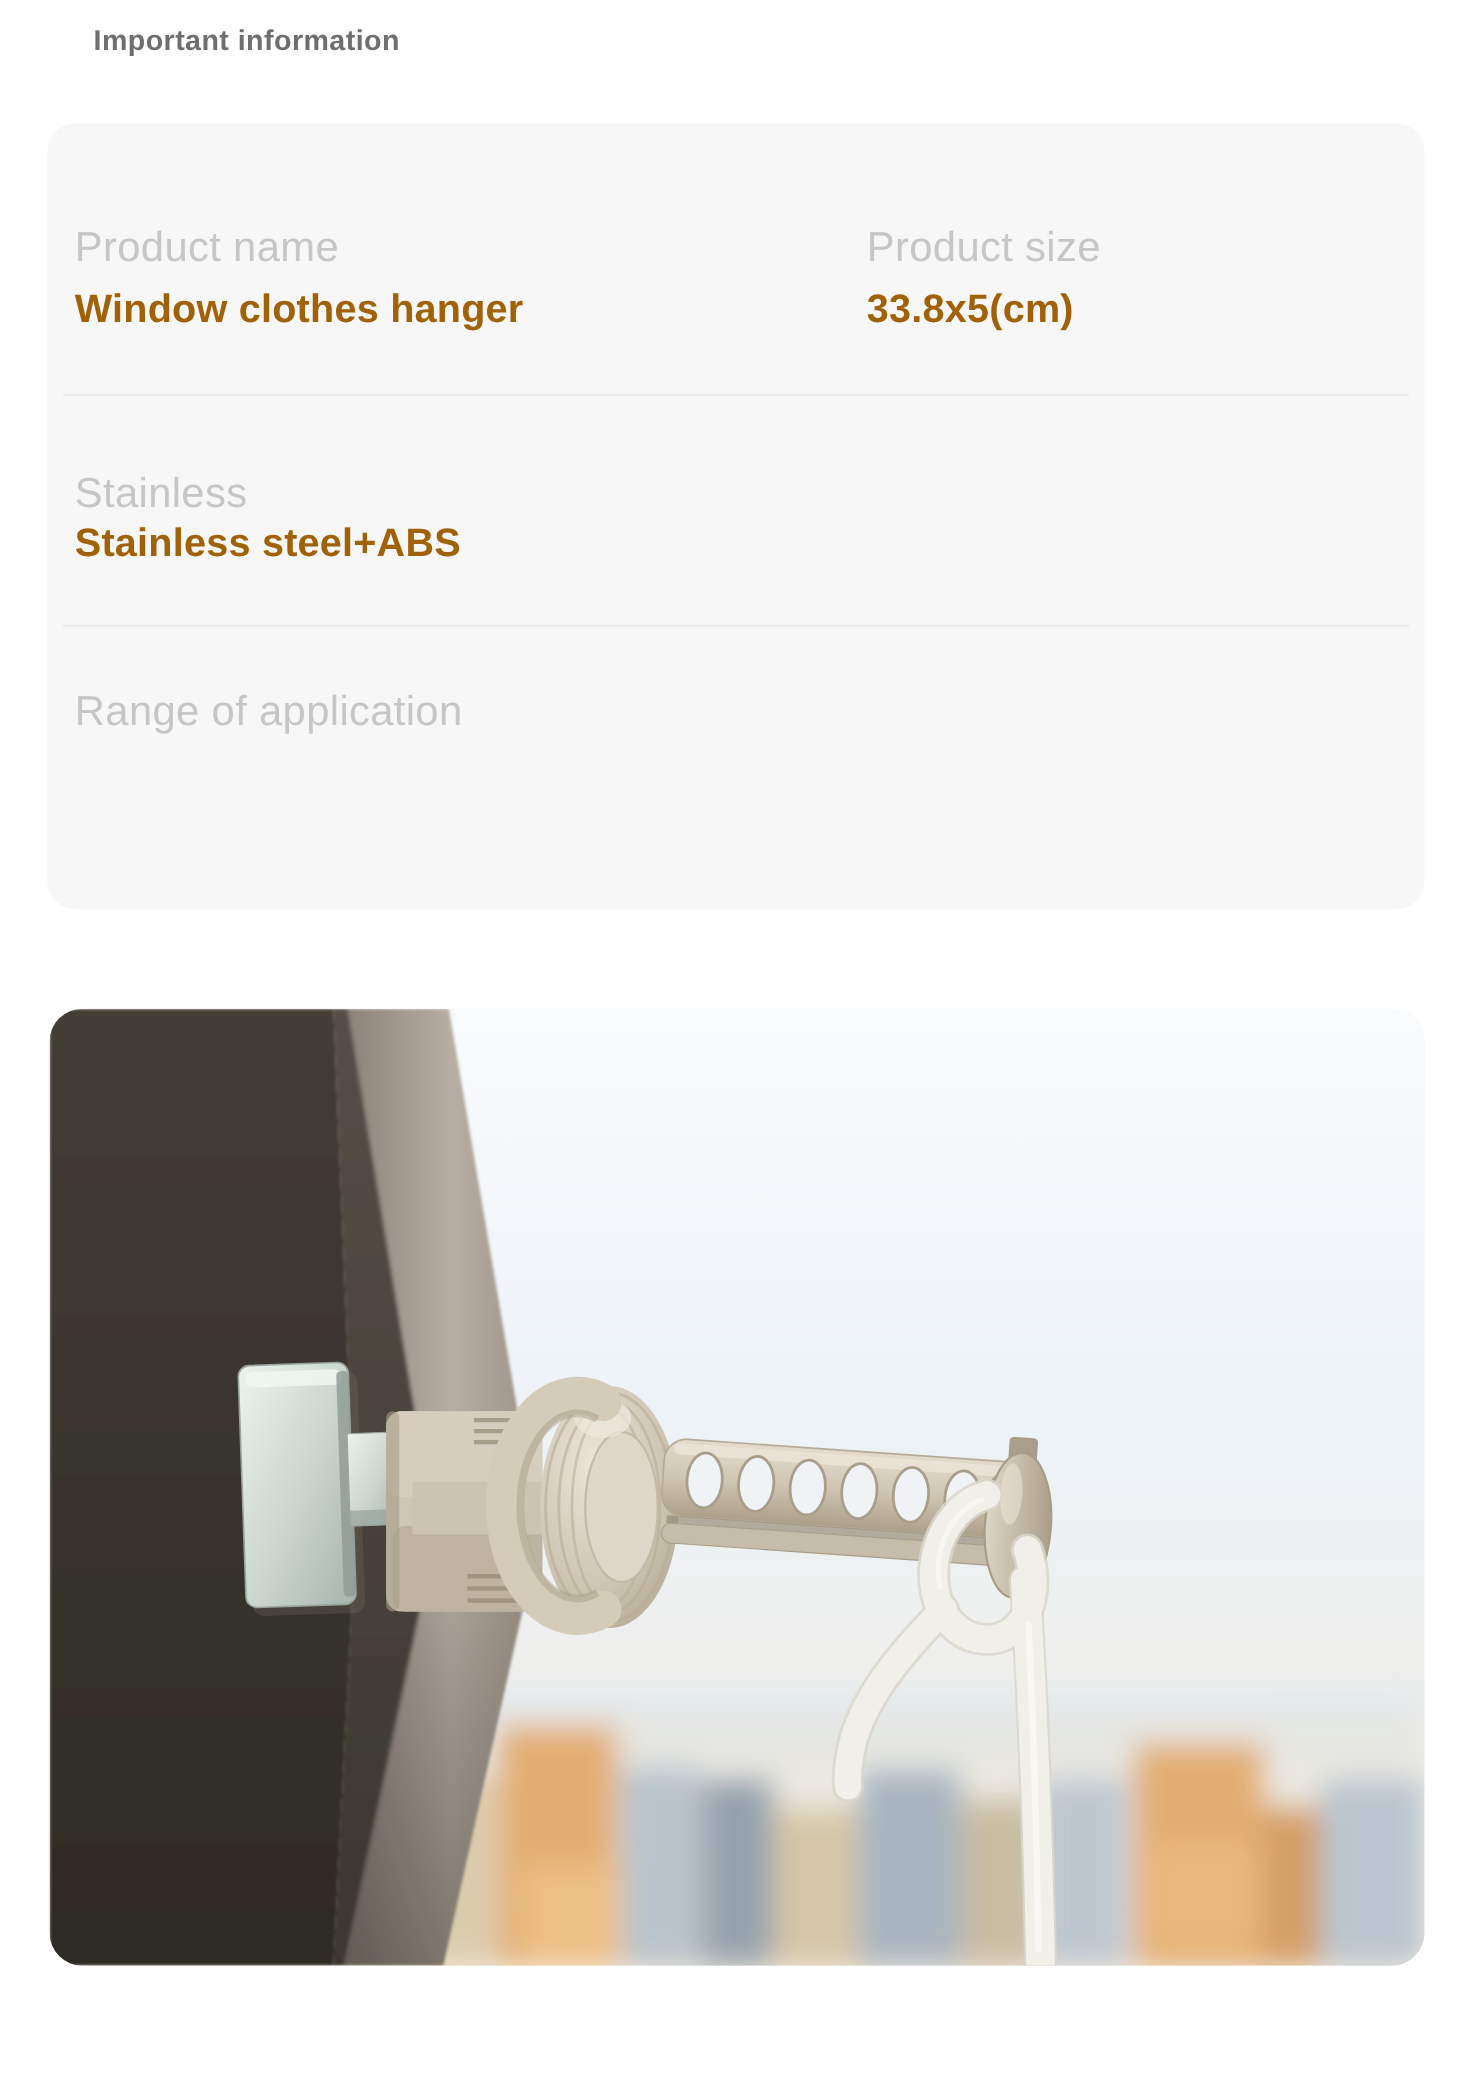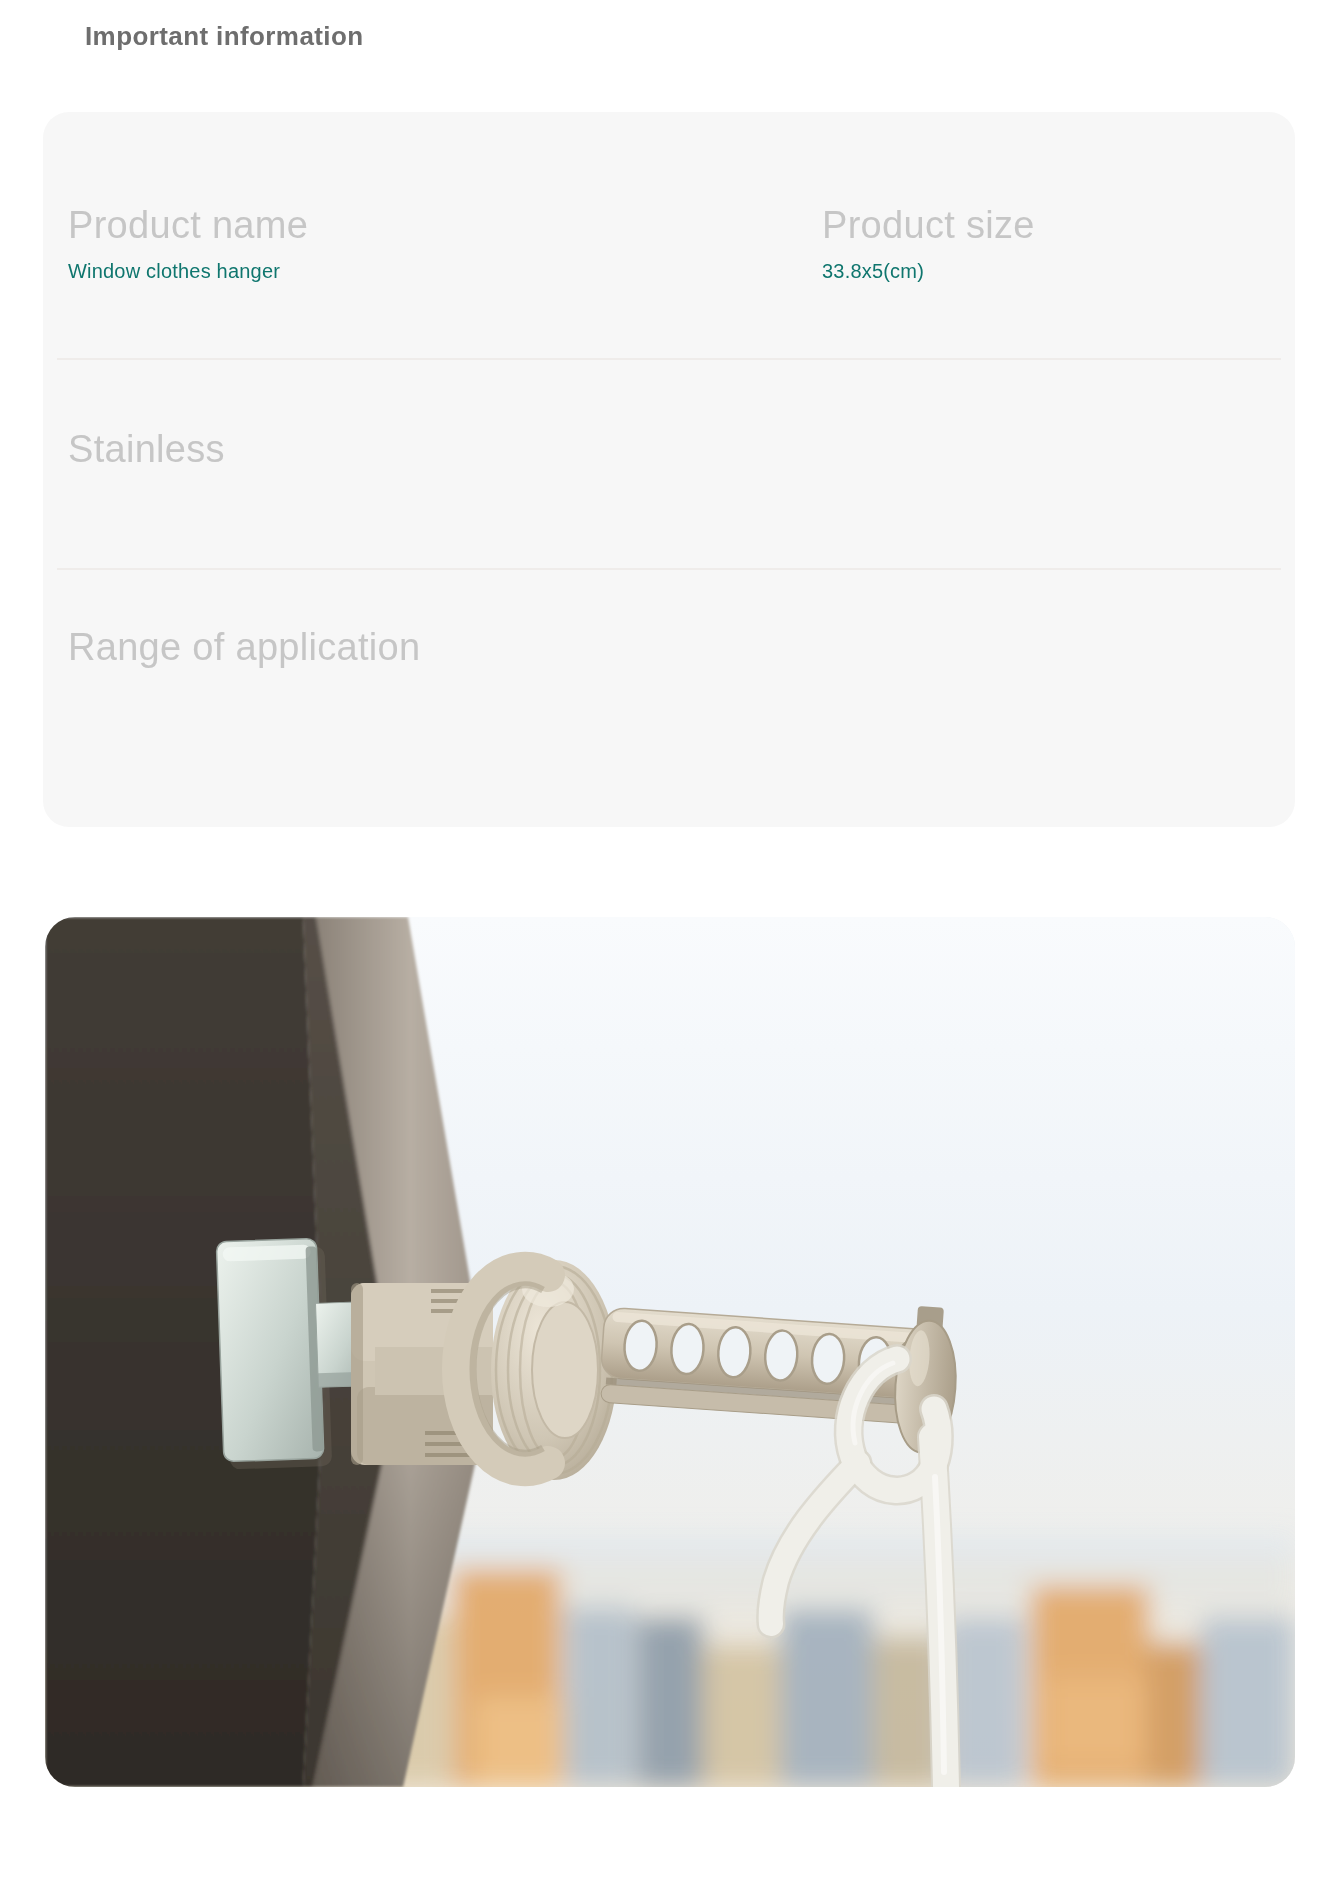--- a/index.html
+++ b/index.html
@@ -13,25 +13,25 @@
   }
   .info-card{
     position:absolute;left:43px;top:112px;width:1252px;height:715px;
     background:#f7f7f7;border-radius:26px;
   }
   .field-label{
     position:absolute;font-size:38px;font-weight:400;color:#c6c6c6;
     letter-spacing:.3px;white-space:nowrap;
   }
   .field-value{
-    position:absolute;font-size:20px;font-weight:400;color:#0f766e;
+    position:absolute;font-size:36px;font-weight:700;color:#a16207;
     letter-spacing:.2px;white-space:nowrap;
   }
   .col1{left:25px;}
-  .col2{left:779px;}
+  .col2{left:745px;}
   .r1-label{top:92px;}
   .r1-value{top:148px;}
   .r2-label{top:316px;}
   .r2-value{top:360px;}
   .r3-label{top:514px;}
   .r3-value{top:569px;}
   .divider{
     position:absolute;left:14px;width:1224px;height:2px;background:#efecea;
   }
   .div1{top:246px;}
@@ -50,20 +50,21 @@
 <div class="info-card">
   <div class="field-label col1 r1-label">Product name</div>
   <div class="field-value col1 r1-value">Window clothes hanger</div>
 
   <div class="field-label col2 r1-label">Product size</div>
   <div class="field-value col2 r1-value">33.8x5(cm)</div>
 
   <div class="divider div1"></div>
 
   <div class="field-label col1 r2-label">Stainless</div>
+  <div class="field-value col1 r2-value">Stainless steel+ABS</div>
 
   <div class="divider div2"></div>
 
   <div class="field-label col1 r3-label">Range of application</div>
 </div>
 
 <div class="product-photo">
   <svg viewBox="0 0 1250 870" xmlns="http://www.w3.org/2000/svg">
     <defs>
       <linearGradient id="gSky" x1="0" y1="0" x2="0" y2="1">

